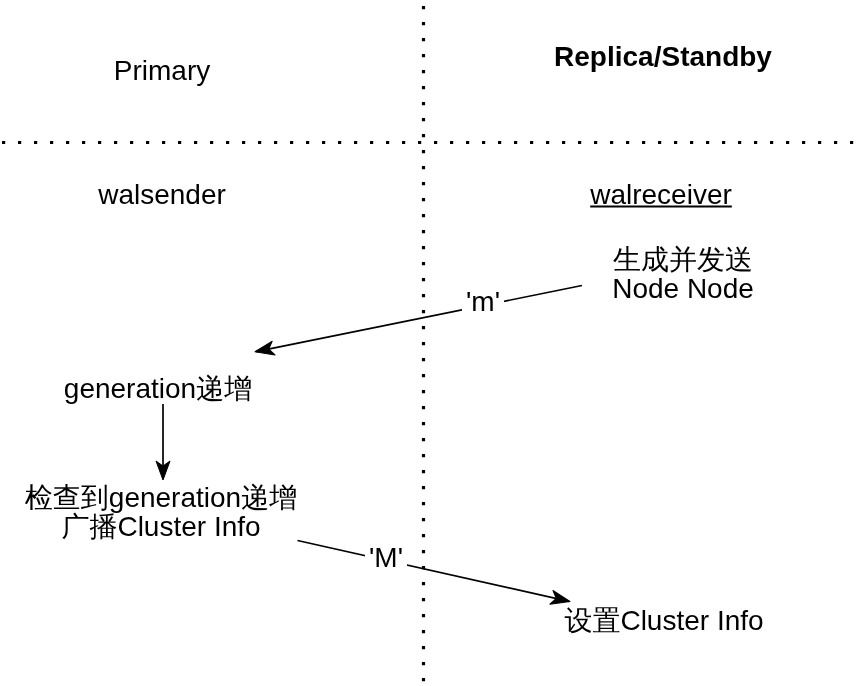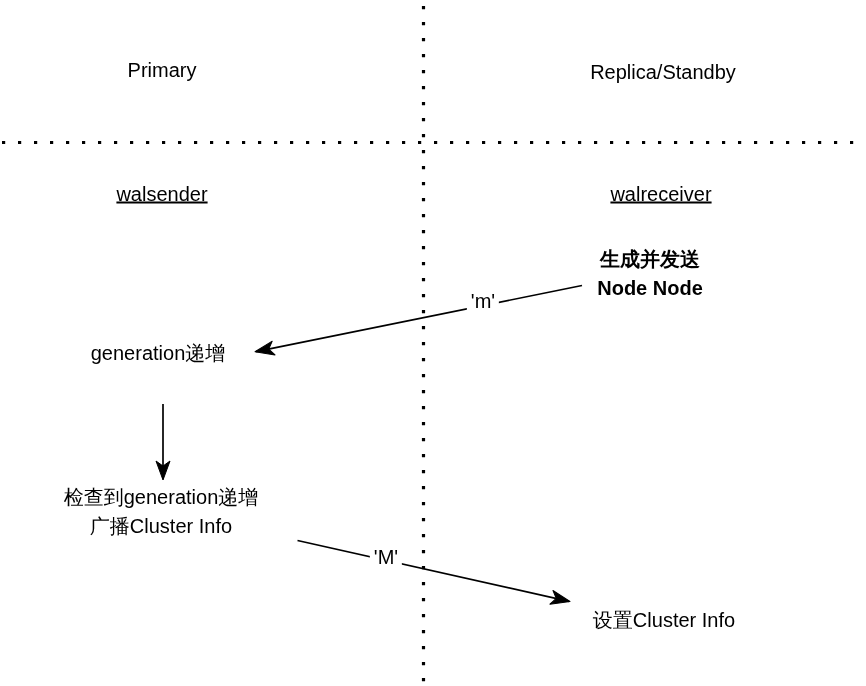--- a/index.html
+++ b/index.html
@@ -7,47 +7,47 @@
     padding: 0;
     background: #ffffff;
   }
   #canvas {
     position: relative;
     width: 866px;
     height: 686px;
     background: #ffffff;
     color: #000000;
     font-family: "Liberation Sans", "DejaVu Sans", sans-serif;
-    font-size: 20px;
+    font-size: 28px;
     overflow: hidden;
   }
   #wires {
     position: absolute;
     left: 0;
     top: 0;
   }
   .label {
     position: absolute;
     transform: translate(-50%, -50%);
     white-space: nowrap;
     text-align: center;
     line-height: 29px;
   }
   .msg-label {
     background: #ffffff;
     padding: 0 4px;
   }
   
   .pos-left-title    { left: 162px; top: 70px;  }
-  .pos-right-title   { left: 663px; top: 72px;  }
-  .pos-walsender     { left: 162px; top: 194px; text-decoration: underline; }
+  .pos-right-title   { left: 663px; top: 56px; font-weight: bold;  }
+  .pos-walsender     { left: 162px; top: 194px; }
   .pos-walreceiver   { left: 661px; top: 194px; text-decoration: underline; }
   
-  .pos-node-info     { left: 650px; top: 274px; font-weight: bold; }
-  .pos-generation    { left: 158px; top: 353px; }
+  .pos-node-info     { left: 683px; top: 274px; }
+  .pos-generation    { left: 158px; top: 388px; }
   .pos-check         { left: 161px; top: 512px; }
   .pos-set-cluster   { left: 664px; top: 620px; }
   
   .pos-m-label       { left: 483px; top: 301px; }
   .pos-M-label       { left: 386px; top: 557px; }
 </style>
 </head>
 <body>
 
 <div id="canvas">

